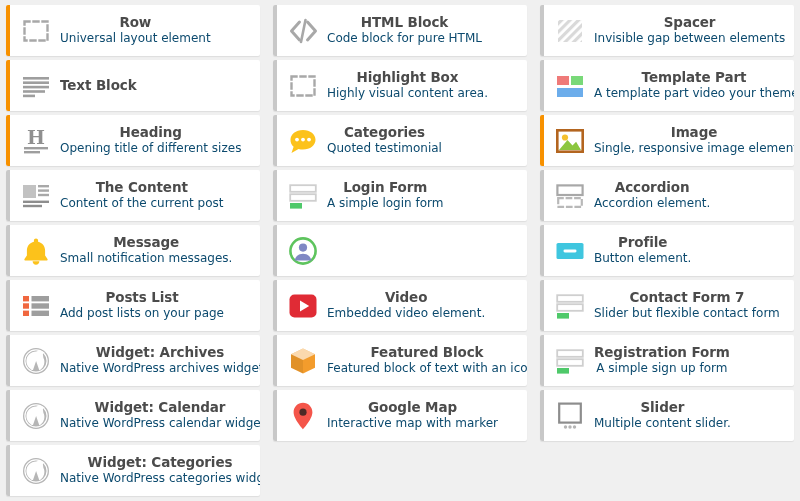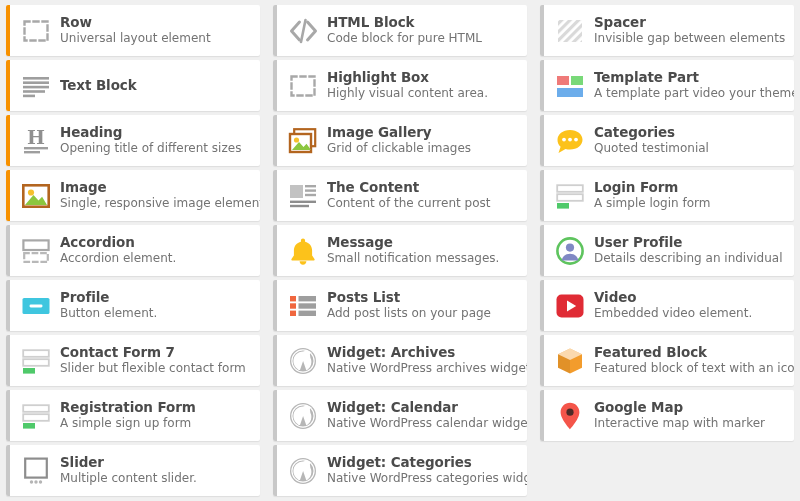--- a/index.html
+++ b/index.html
@@ -10,20 +10,21 @@
     font-family: "DejaVu Sans", "Liberation Sans", sans-serif;
     overflow: hidden;
   }
   #grid {
     display: grid;
     grid-template-columns: repeat(3, 1fr);
     column-gap: 13px;
     row-gap: 4px;
     padding: 5px 6px 0 6px;
     width: 800px;
+    text-align: center;
   }
   .card {
     background: #ffffff;
     height: 51px;
     display: flex;
     align-items: center;
     border-radius: 2px;
     box-shadow: 0 1px 1px rgba(0,0,0,.08);
     overflow: hidden;
     position: relative;
@@ -47,21 +48,21 @@
   .txt { padding-left: 2px; line-height: 1.12; min-width: 0; }
   .t-title {
     font-size: 13.5px;
     font-weight: bold;
     color: #4b4b4b;
     letter-spacing: -0.1px;
     white-space: nowrap;
   }
   .t-sub {
     font-size: 12px;
-    color: #737373;
+    color: #0c4a6e;
     margin-top: 2px;
     white-space: nowrap;
   }
 </style>
 </head>
 <body>
 
 <div id="grid">
     <div class="card">
       <div class="accent orange"></div>
@@ -162,35 +163,20 @@
       </div>
       <div class="txt">
         <div class="t-title">Heading</div>
         <div class="t-sub">Opening title of different sizes</div>
       </div>
     </div>
     <div class="card">
       <div class="accent"></div>
       <div class="iconwrap">
         <svg class="icon" viewBox="0 0 30 30">
-          <rect x="6.2" y="3.2" width="21" height="17" fill="none" stroke="#b3651f" stroke-width="2.2"></rect>
-          <rect x="2" y="8" width="21" height="18" fill="#fff" stroke="#b3651f" stroke-width="2.4"></rect>
-          <circle cx="8.5" cy="14" r="2.6" fill="#f5c02e"></circle>
-          <path d="M4 24 11 16l4.5 5 3-3.2 4.5 6.2z" fill="#8cc63f"></path>
-        </svg>
-      </div>
-      <div class="txt">
-        <div class="t-title">Image Gallery</div>
-        <div class="t-sub">Grid of clickable images</div>
-      </div>
-    </div>
-    <div class="card">
-      <div class="accent"></div>
-      <div class="iconwrap">
-        <svg class="icon" viewBox="0 0 30 30">
           <path d="M15 4c7.2 0 12.5 4.3 12.5 9.8S22.2 23.6 15 23.6c-1.6 0-3.1-.2-4.5-.6L3.5 27l2.1-6.2C3.3 19 2.5 16.5 2.5 13.8 2.5 8.3 7.8 4 15 4z" fill="#fcc21b"></path>
           <g fill="#fff">
             <circle cx="9" cy="13.6" r="1.9"></circle>
             <circle cx="15" cy="13.6" r="1.9"></circle>
             <circle cx="21" cy="13.6" r="1.9"></circle>
           </g>
         </svg>
       </div>
       <div class="txt">
         <div class="t-title">Categories</div>
@@ -274,24 +260,20 @@
     </div>
     <div class="card">
       <div class="accent"></div>
       <div class="iconwrap">
         <svg class="icon" viewBox="0 0 30 30">
           <circle cx="15" cy="15" r="12.6" fill="#fff" stroke="#5ec45e" stroke-width="2.6"></circle>
           <circle cx="15" cy="11.6" r="4.1" fill="#8088c4"></circle>
           <path d="M6.6 24.4c.9-4.3 4.3-6.6 8.4-6.6s7.5 2.3 8.4 6.6z" fill="#8088c4"></path>
         </svg>
       </div>
-      <div class="txt">
-        <div class="t-title">User Profile</div>
-        <div class="t-sub">Details describing an individual</div>
-      </div>
     </div>
     <div class="card">
       <div class="accent"></div>
       <div class="iconwrap">
         <svg class="icon" viewBox="0 0 30 30">
           <rect x="1.5" y="7" width="27" height="16" rx="1.6" fill="#3fc6df"></rect>
           <rect x="8.5" y="13.6" width="13" height="2.8" rx="1.3" fill="#fff"></rect>
         </svg>
       </div>
       <div class="txt">

